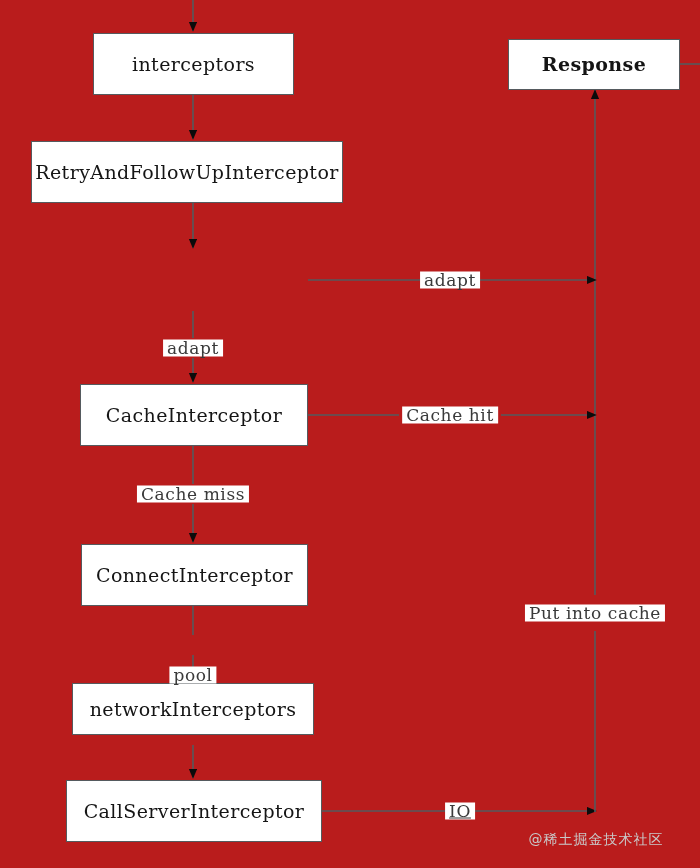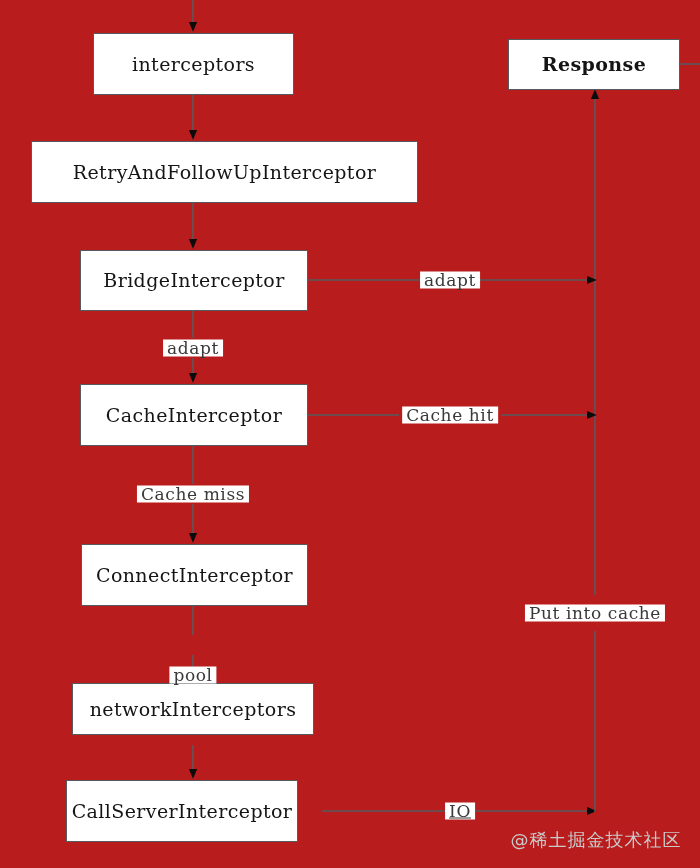--- a/index.html
+++ b/index.html
@@ -51,21 +51,21 @@
     line-height: 1;
     white-space: nowrap;
     padding: 0 4px;
     transform: translate(-50%, -50%);
     text-align: center;
   }
   .watermark {
     position: absolute;
     color: #c9c9c9;
     font-family: "DejaVu Sans", sans-serif;
-    font-size: 18px;
+    font-size: 14px;
     letter-spacing: 1px;
     white-space: nowrap;
     transform: translate(-50%, -50%);
   }
 </style>
 </head>
 <body>
 
 <div id="canvas">
 
@@ -109,41 +109,38 @@
       <line x1="595" y1="812" x2="595" y2="631"></line>
 
       <line x1="680" y1="64" x2="700" y2="64"></line>
     </g>
   </svg>
 
   <div class="node" style="left:93px; top:33px; width:201px; height:62px;">
     <span class="node-label">interceptors</span>
   </div>
 
-  <div class="node" style="left:31px; top:141px; width:387px; height:62px;">
+  <div class="node" style="left:31px; top:141px; width:312px; height:62px;">
     <span class="node-label">RetryAndFollowUpInterceptor</span>
   </div>
 
-  <div class="node" style="left:80px; top:250px; width:228px; height:61px;">
-    <span class="node-label">BridgeInterceptor</span>
-  </div>
 
   <div class="node" style="left:80px; top:384px; width:228px; height:62px;">
     <span class="node-label">CacheInterceptor</span>
   </div>
 
   <div class="node" style="left:81px; top:544px; width:227px; height:62px;">
     <span class="node-label">ConnectInterceptor</span>
   </div>
 
   <div class="node" style="left:72px; top:683px; width:242px; height:52px;">
     <span class="node-label">networkInterceptors</span>
   </div>
 
-  <div class="node" style="left:66px; top:780px; width:232px; height:62px;">
+  <div class="node" style="left:66px; top:780px; width:256px; height:62px;">
     <span class="node-label">CallServerInterceptor</span>
   </div>
 
   <div class="node" style="left:508px; top:39px; width:172px; height:51px;font-weight:bold;">
     <span class="node-label">Response</span>
   </div>
 
   <div class="edge-label" style="left:450px; top:280px;">adapt</div>
 
   <div class="edge-label" style="left:193px; top:348px;">adapt</div>

